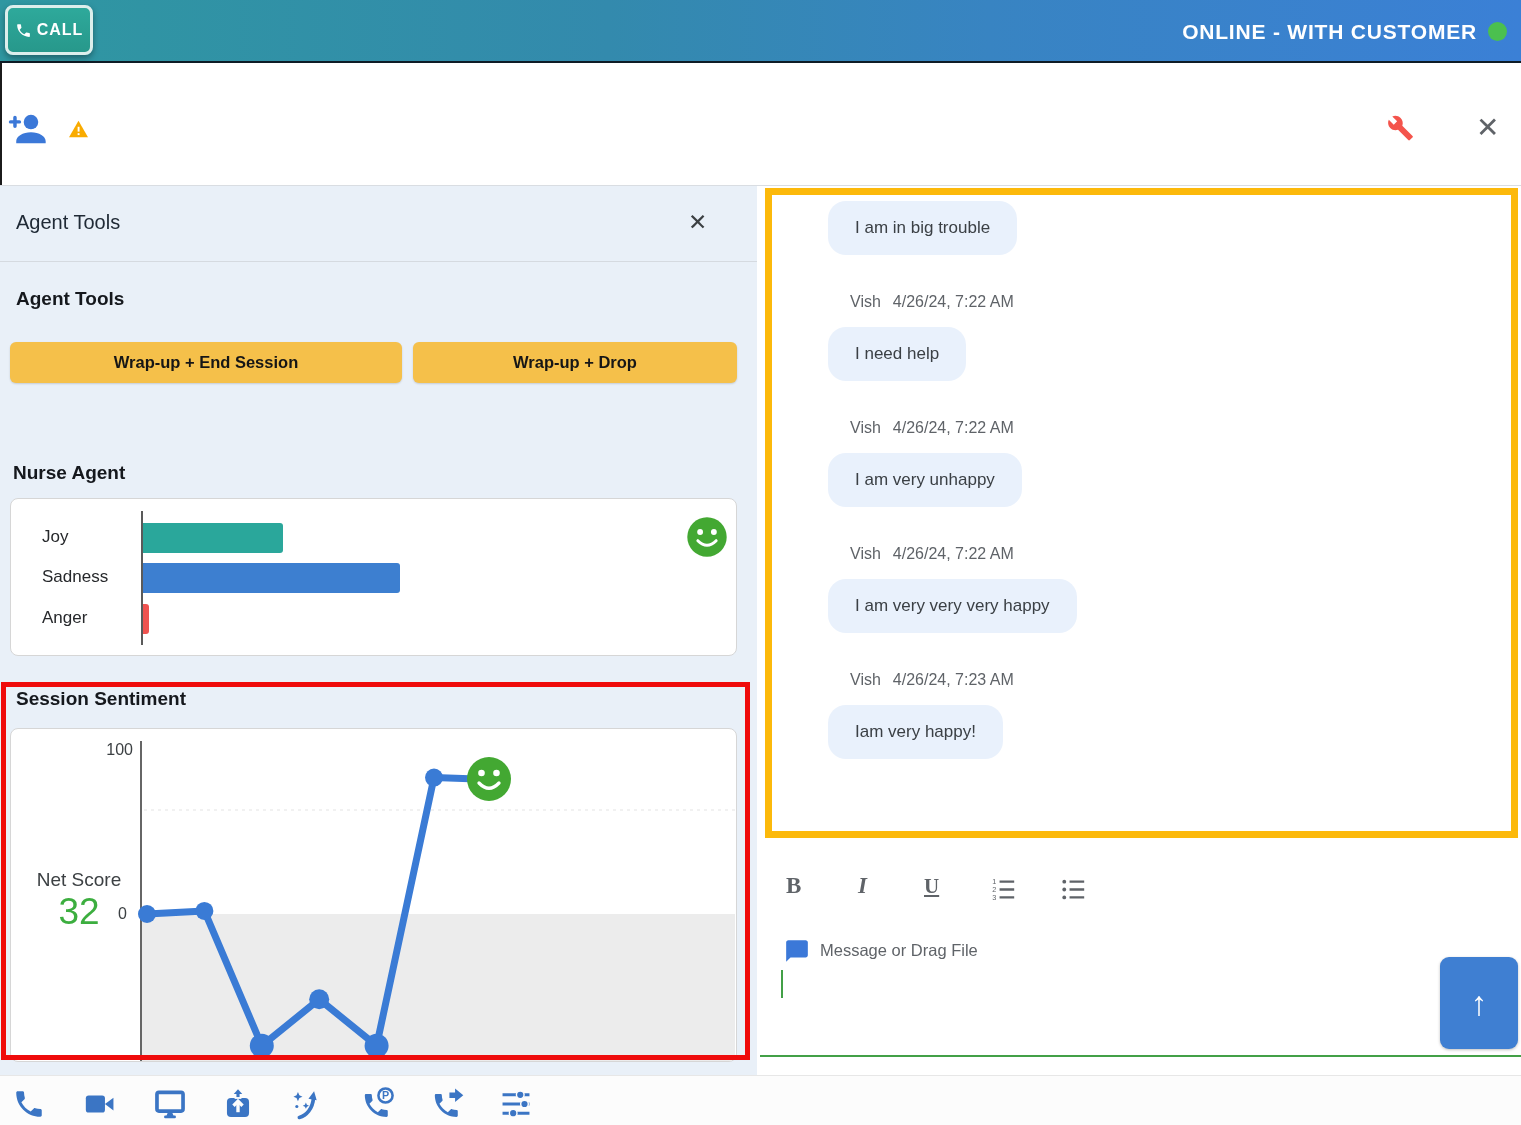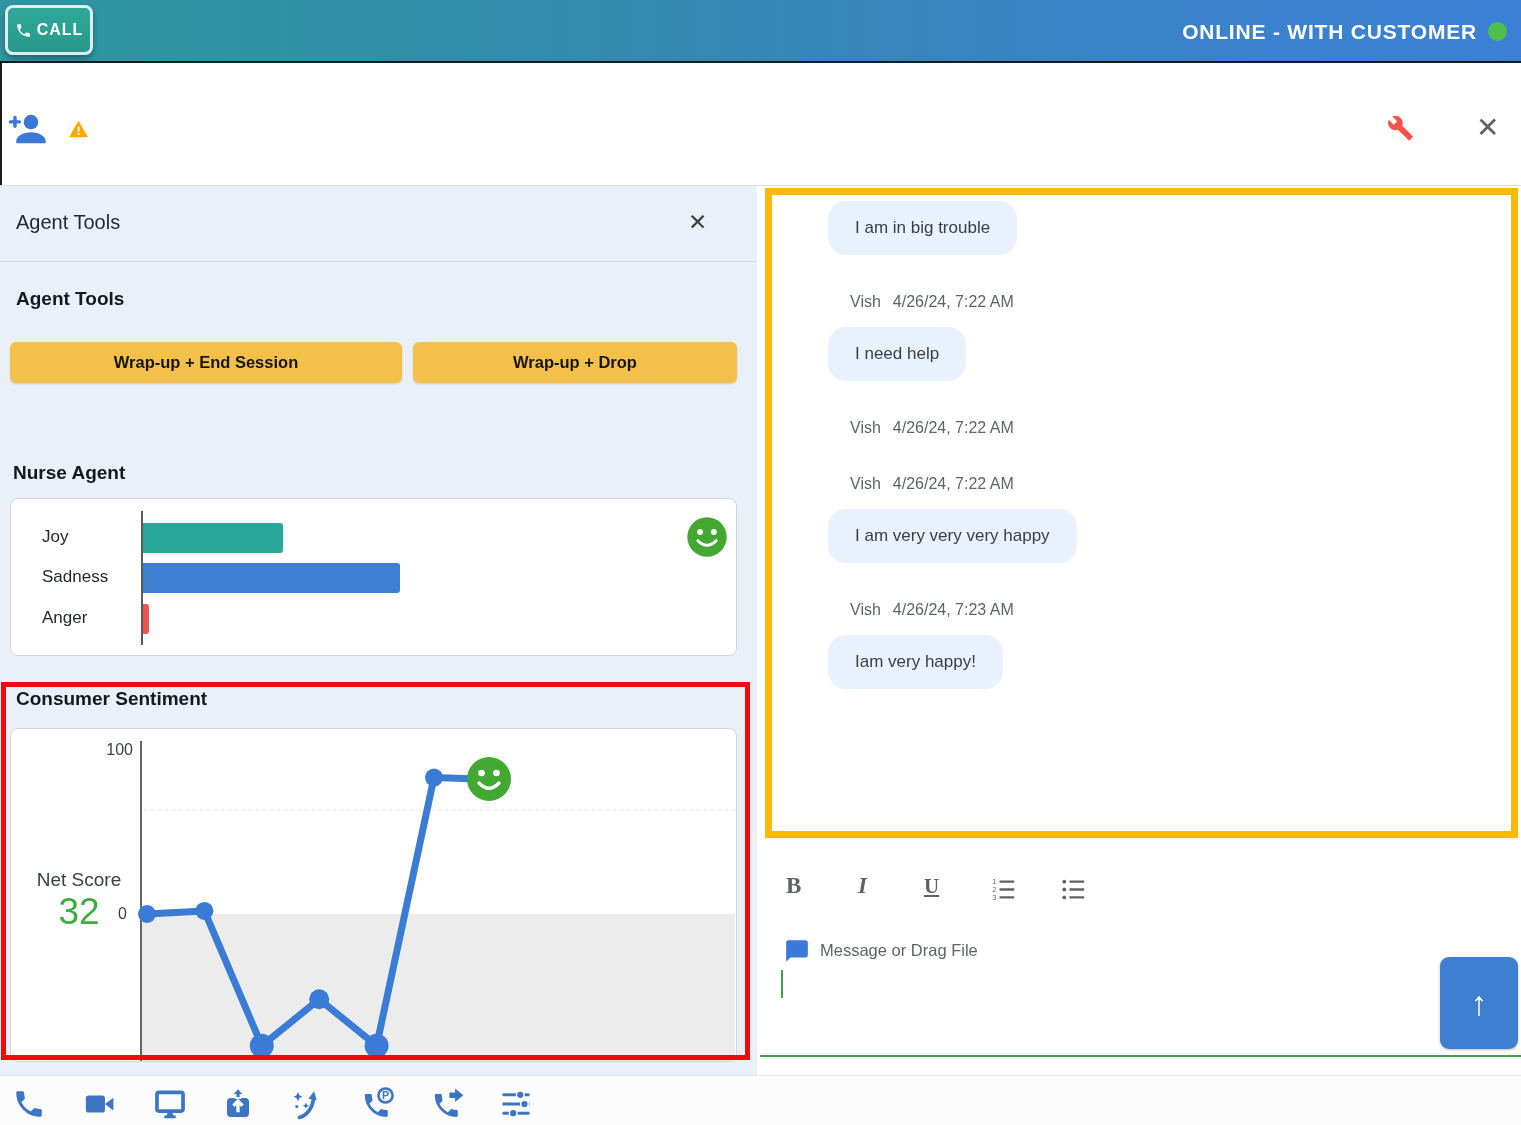--- a/index.html
+++ b/index.html
@@ -152,21 +152,21 @@
       <div class="bar-label" style="top:109px">Anger</div>
       <div class="bar-fill" style="top: 105px; width: 5.85px; background: rgb(239, 83, 80);"></div>
       <svg class="smiley" style="left:674px;top:16px" width="44" height="44" viewBox="-24 -24 48 48">
         <circle r="21.5" fill="#43a832"></circle>
         <circle cx="-7.5" cy="-5.5" r="3.2" fill="#fff"></circle>
         <circle cx="7.5" cy="-5.5" r="3.2" fill="#fff"></circle>
         <path d="M-10 4 Q0 14 10 4" stroke="#fff" stroke-width="3.2" fill="none" stroke-linecap="round"></path>
       </svg>
     </div>
 
-    <div class="section-title" style="left:16px;top:502px">Consumer Sentiment</div>
+    <div class="section-title" style="left:16px;top:502px">Session Sentiment</div>
     <div class="card sent-card">
       <svg class="sent-svg" width="727" height="334" viewBox="0 0 727 334">
         <rect x="130" y="185" width="594" height="149" fill="#ececec"></rect>
         <line x1="133" y1="81" x2="724" y2="81" stroke="#ededed" stroke-width="1.5" stroke-dasharray="3,4"></line>
         <line x1="130" y1="12" x2="130" y2="334" stroke="#666" stroke-width="2"></line>
         <g id="sent-series">
             <polyline points="136,185 193.4,181.9 250.8,316.75 308.2,270.25 365.6,316.75 423,48.599999999999994 466,50" fill="none" stroke="#3a7bd5" stroke-width="7" stroke-linejoin="round" stroke-linecap="round"></polyline>
             <circle cx="136" cy="185" r="9" fill="#3a7bd5"></circle>
             <circle cx="193.4" cy="181.9" r="9" fill="#3a7bd5"></circle>
             <circle cx="250.8" cy="316.75" r="12" fill="#3a7bd5"></circle>
@@ -201,20 +201,21 @@
       <div class="msg-meta">
         <span class="sender">Vish</span><span class="time">4/26/24, 7:22 AM</span>
       </div>
       <div class="msg-bubble">I need help</div>
     </div>
 
     <div class="msg-group">
       <div class="msg-meta">
         <span class="sender">Vish</span><span class="time">4/26/24, 7:22 AM</span>
       </div>
+      <div class="msg-bubble">I am very unhappy</div>
     </div>
 
     <div class="msg-group">
       <div class="msg-meta">
         <span class="sender">Vish</span><span class="time">4/26/24, 7:22 AM</span>
       </div>
       <div class="msg-bubble">I am very very very happy</div>
     </div>
 
     <div class="msg-group">

